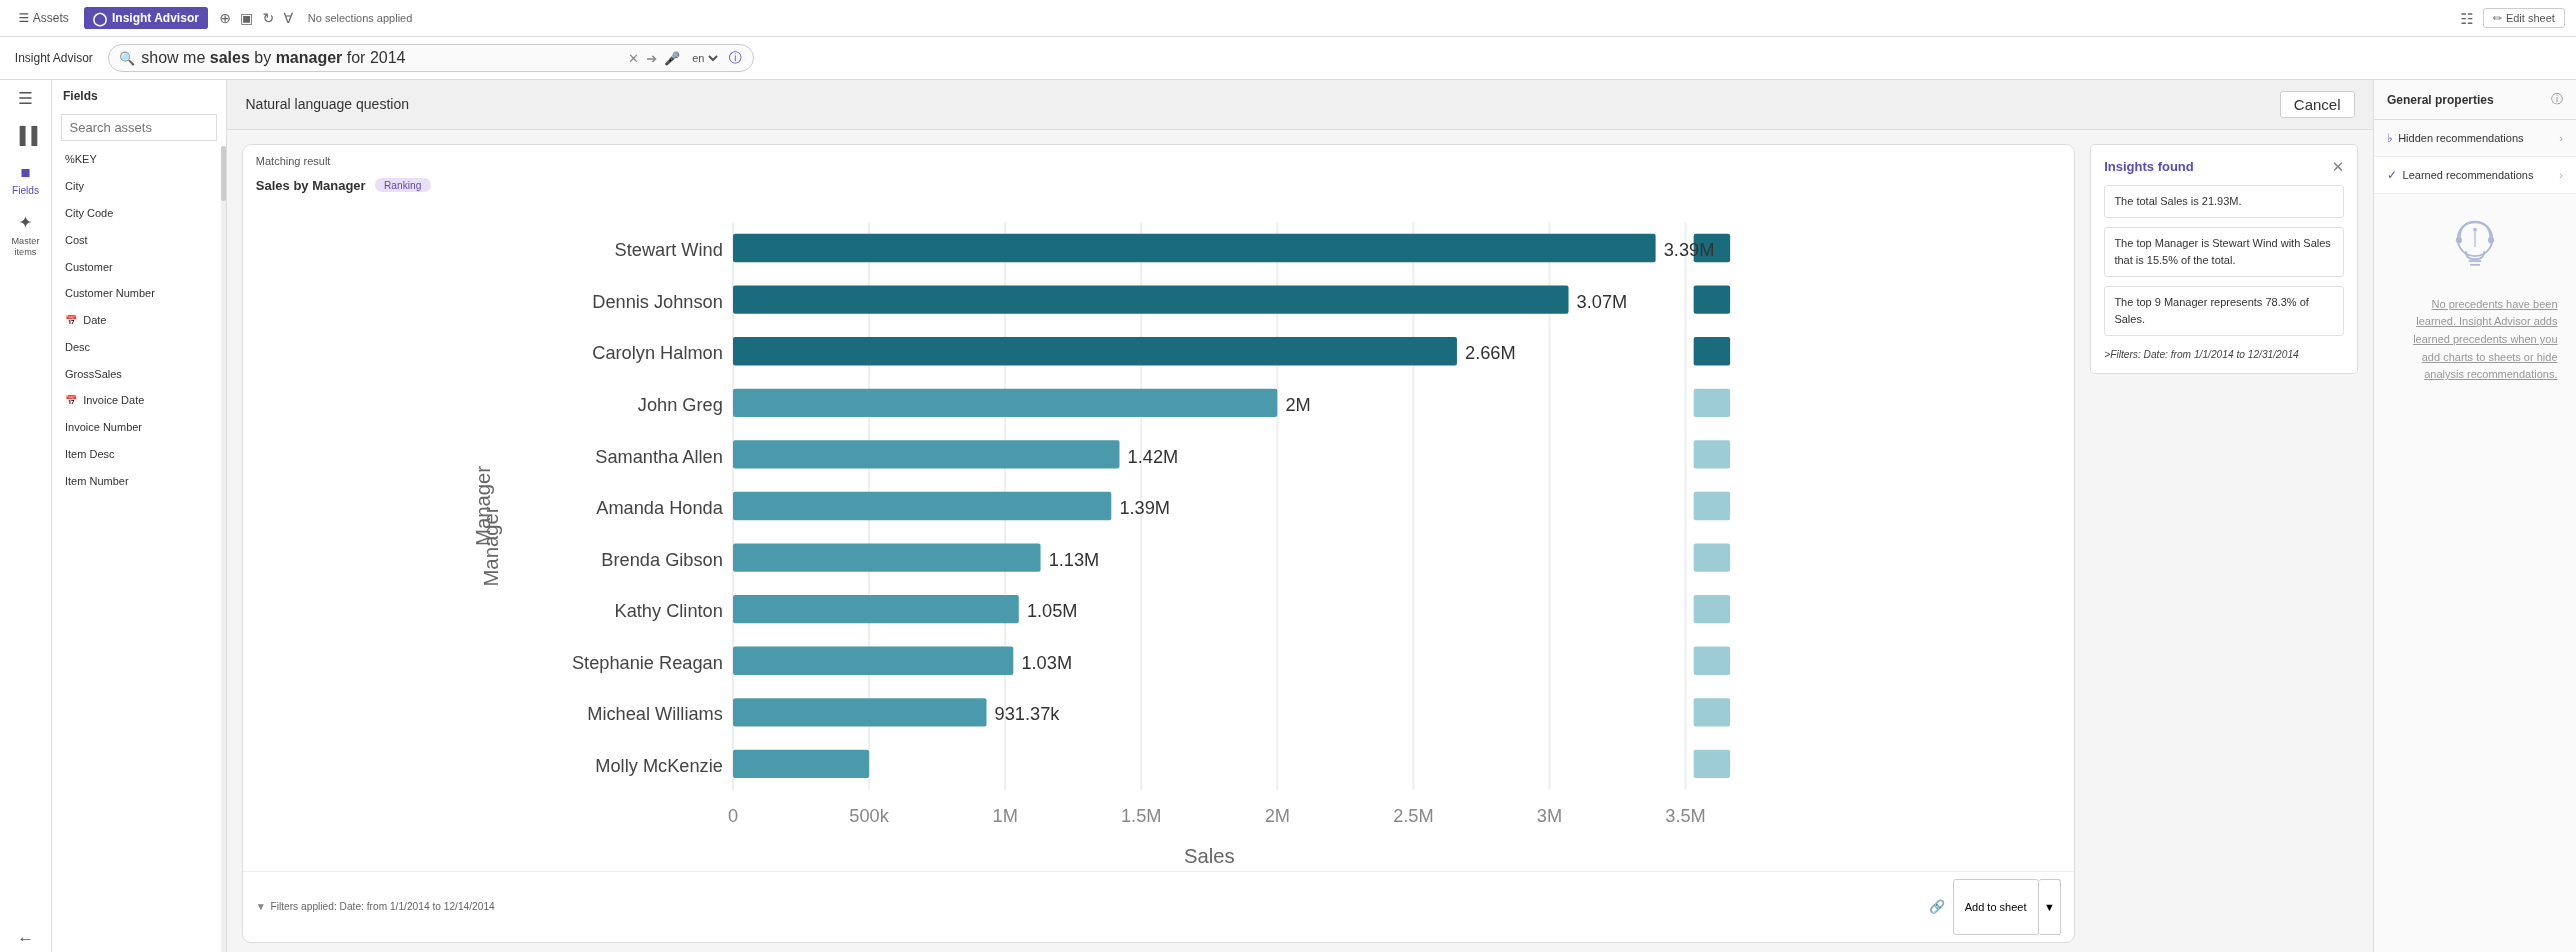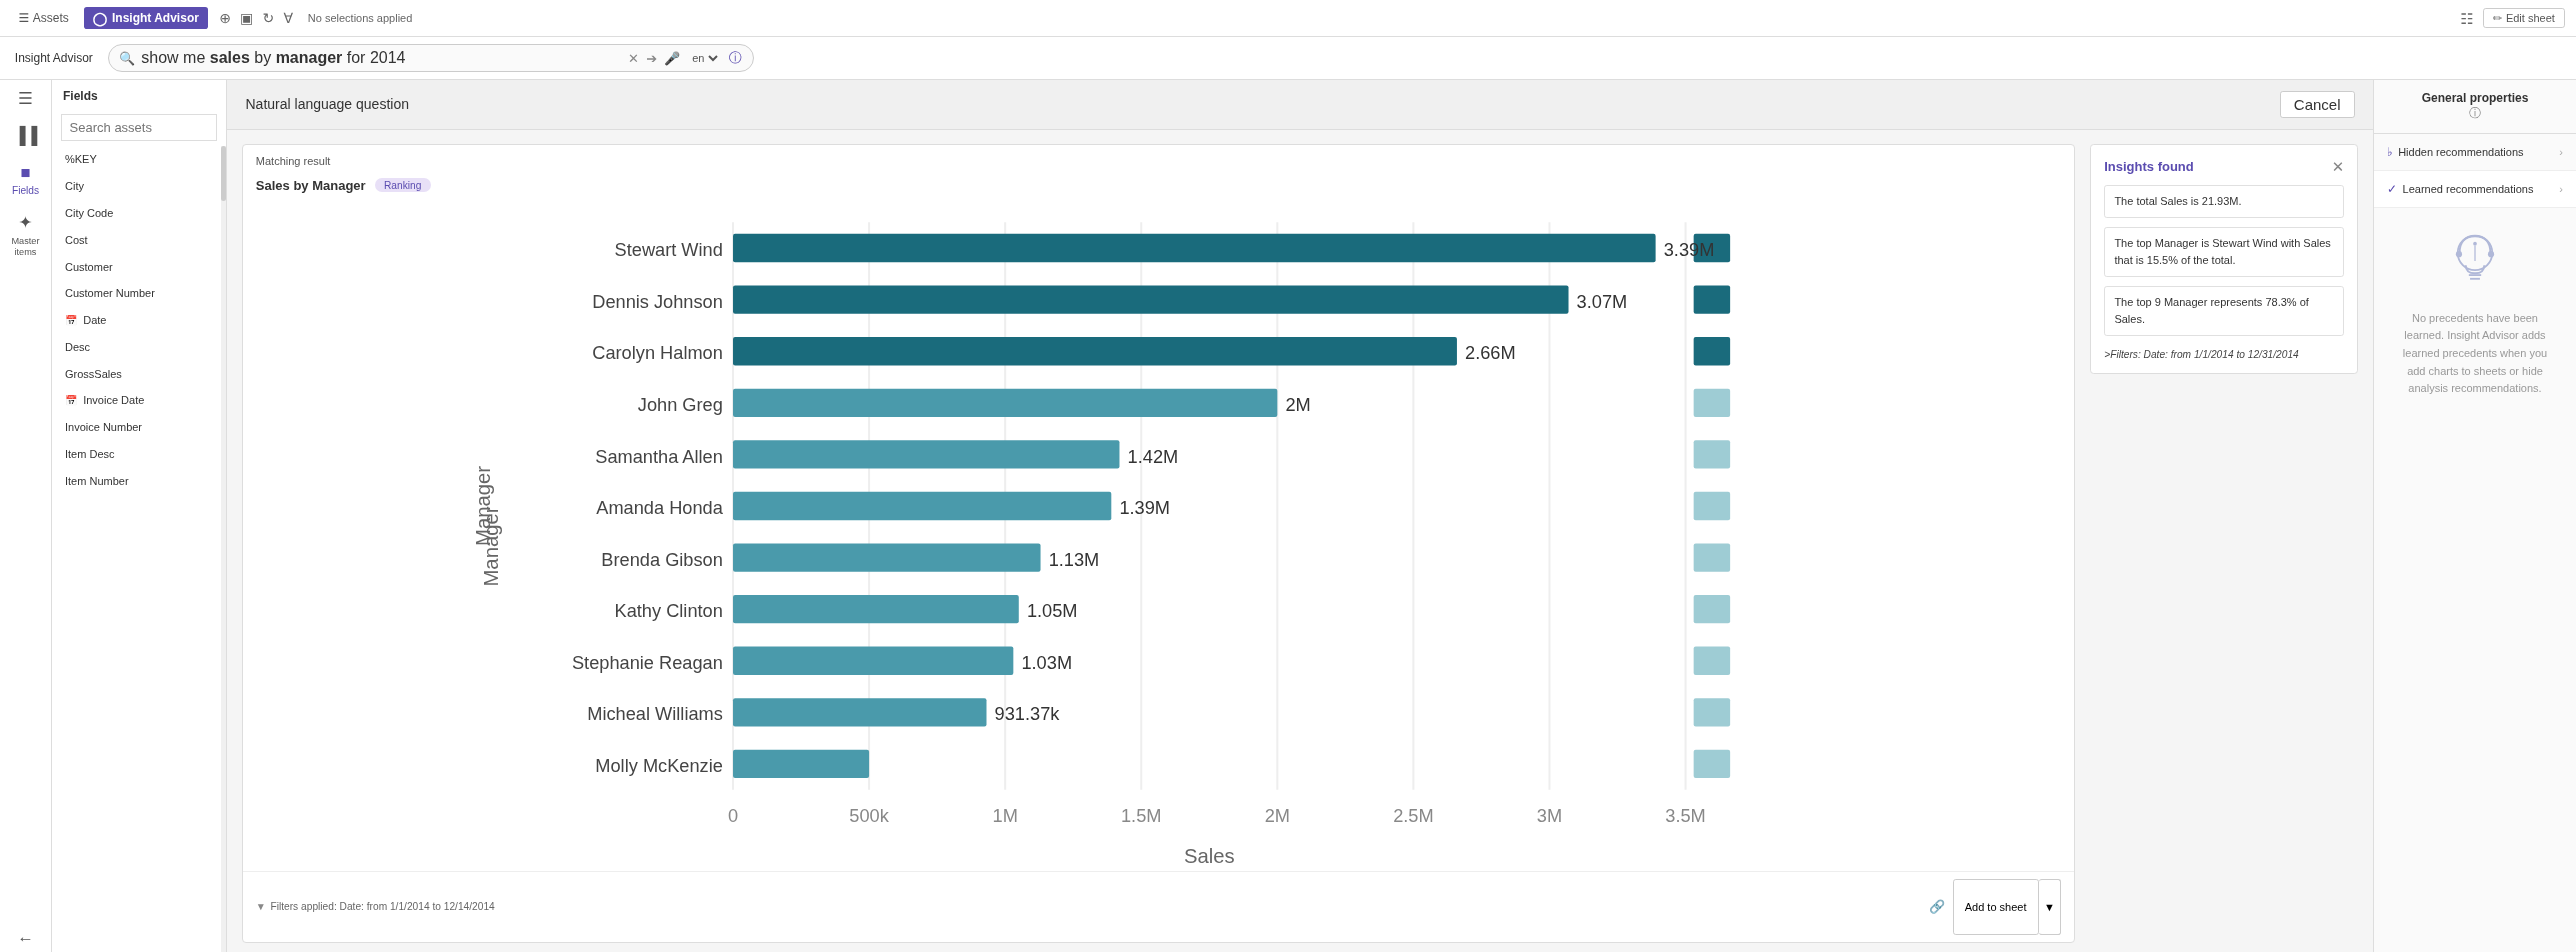--- a/index.html
+++ b/index.html
@@ -75,21 +75,21 @@
     
     .nlq-header { background: #f0f0f0; padding: 11px 18.5px; display: flex; align-items: center; justify-content: space-between; border-bottom: 0.9px solid #ddd; }
     .nlq-title { font-size: 14px; color: #333; font-weight: 500; }
     .cancel-btn { border: 0.9px solid #ccc; background: #fff; border-radius: 2.8px; padding: 3.7px 13px; font-size: 15px; cursor: pointer; color: #333; }
 
     
     .content-area { display: flex; flex: 1; overflow: hidden; padding: 14.8px; gap: 14.8px; }
 
     
     .chart-card {
-      background: #fff; border: 0.9px solid #ddd; border-radius: 4px;
+      background: #fff; border: 0.9px solid #ddd; border-radius: 9px;
       display: flex; flex-direction: column; flex: 1; min-width: 0;
     }
     .matching-result-label { font-size: 11px; color: #555; padding: 9.2px 13px 3.7px; }
     .chart-header { padding: 7.4px 13px 3.7px; display: flex; align-items: center; gap: 9.2px; }
     .chart-title { font-size: 13px; font-weight: 600; color: #333; }
     .ranking-badge { background: #e8e0f7; color: #5b4db0; font-size: 10.2px; border-radius: 9.2px; padding: 1.8px 9.2px; font-weight: 500; }
 
     
     .bar-chart-area { flex: 1; padding: 5.5px 9.2px 0; position: relative; overflow: hidden; }
     .bar-chart-svg { width: 100%; height: 100%; }
@@ -110,30 +110,30 @@
     .insights-title { font-size: 13px; font-weight: 600; color: #5b4db0; }
     .insights-close { background: none; border: none; cursor: pointer; color: #888; font-size: 14.8px; }
     .insight-box { background: #fff; border: 0.9px solid #e0e0e0; border-radius: 2.8px; padding: 7.4px 9.2px; font-size: 11px; color: #333; line-height: 1.5; }
     .insight-filter { font-size: 10.2px; color: #444; font-style: italic; margin-top: 3.7px; }
 
     
     .right-panel {
       width: 203px; background: #fafafa; border-left: 0.9px solid #ddd;
       display: flex; flex-direction: column;
     }
-    .right-panel-header { padding: 11px 13px; display: flex; align-items: center; justify-content: space-between; border-bottom: 0.9px solid #ddd; flex-direction: column; }
+    .right-panel-header { padding: 11px 13px; display: flex; align-items: center; justify-content: space-between; border-bottom: 0.9px solid #ddd; }
     .right-panel-title { font-size: 12px; font-weight: 600; color: #333; }
     .right-panel-item { padding: 11px 13px; border-bottom: 0.9px solid #eee; display: flex; align-items: center; justify-content: space-between; cursor: pointer; }
     .right-panel-item-label { font-size: 11px; color: #333; display: flex; align-items: center; gap: 5.5px; }
     .right-panel-item-icon { font-size: 12px; color: #5b4db0; }
     .chevron-right { color: #aaa; font-size: 11px; }
     .learned-item { background: #fff; }
 
     
-    .lightbulb-area { flex: 1; display: flex; flex-direction: column; align-items: center; justify-content: center; padding: 18.5px; text-align: center; color: #999; font-size: 11px; line-height: 1.6; }
+    .lightbulb-area { flex: 1; display: flex; flex-direction: column; align-items: center; justify-content: center; padding: 18.5px; text-align: right; color: #999; font-size: 11px; line-height: 1.6; text-decoration: underline; }
     .lightbulb-svg { width: 74px; height: 74px; margin-bottom: 9.2px; }
 
     
     ::-webkit-scrollbar { width: 3.7px; }
     ::-webkit-scrollbar-track { background: #f0f0f0; }
     ::-webkit-scrollbar-thumb { background: #ccc; border-radius: 1.8px; }
 
     .right-panel-scroll { overflow-y: auto; }
   </style>
 </head>

